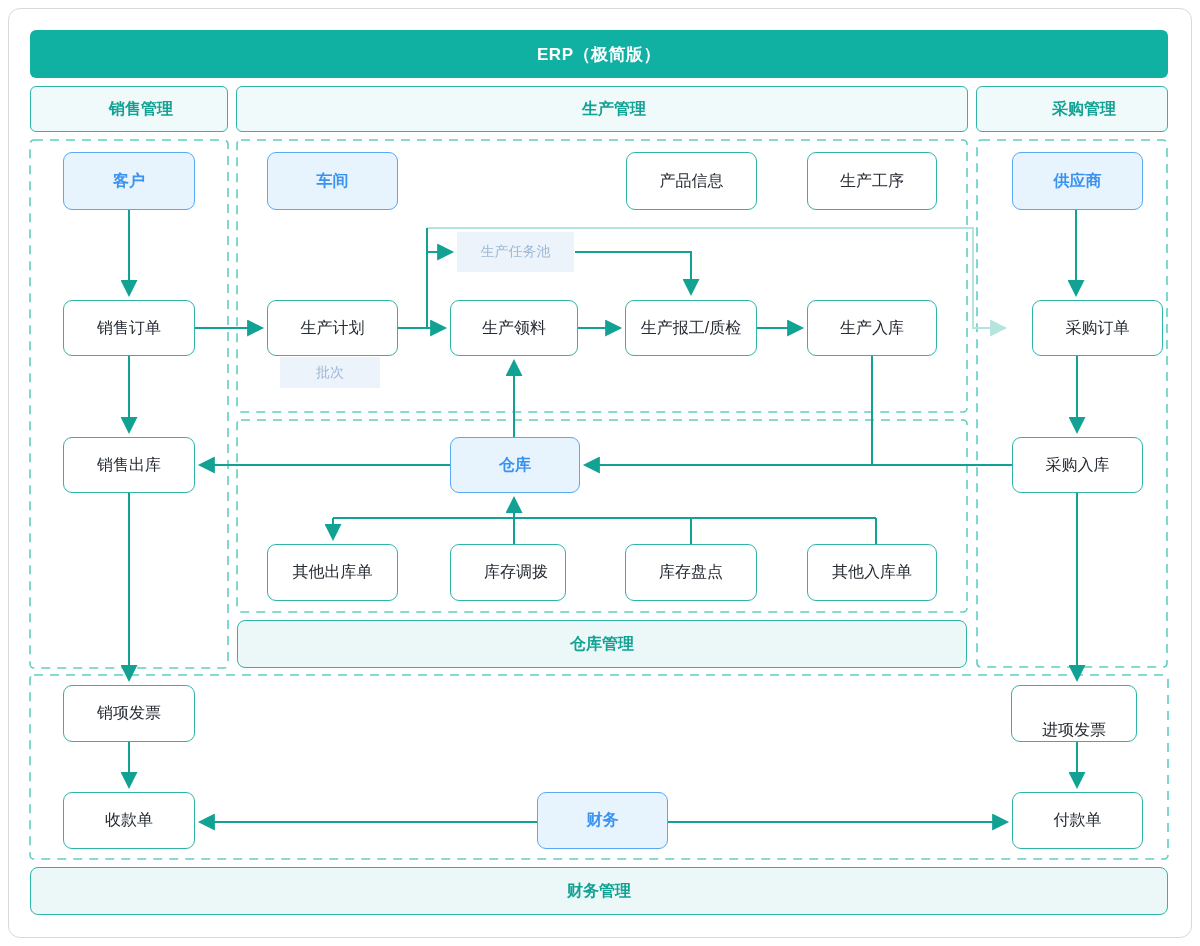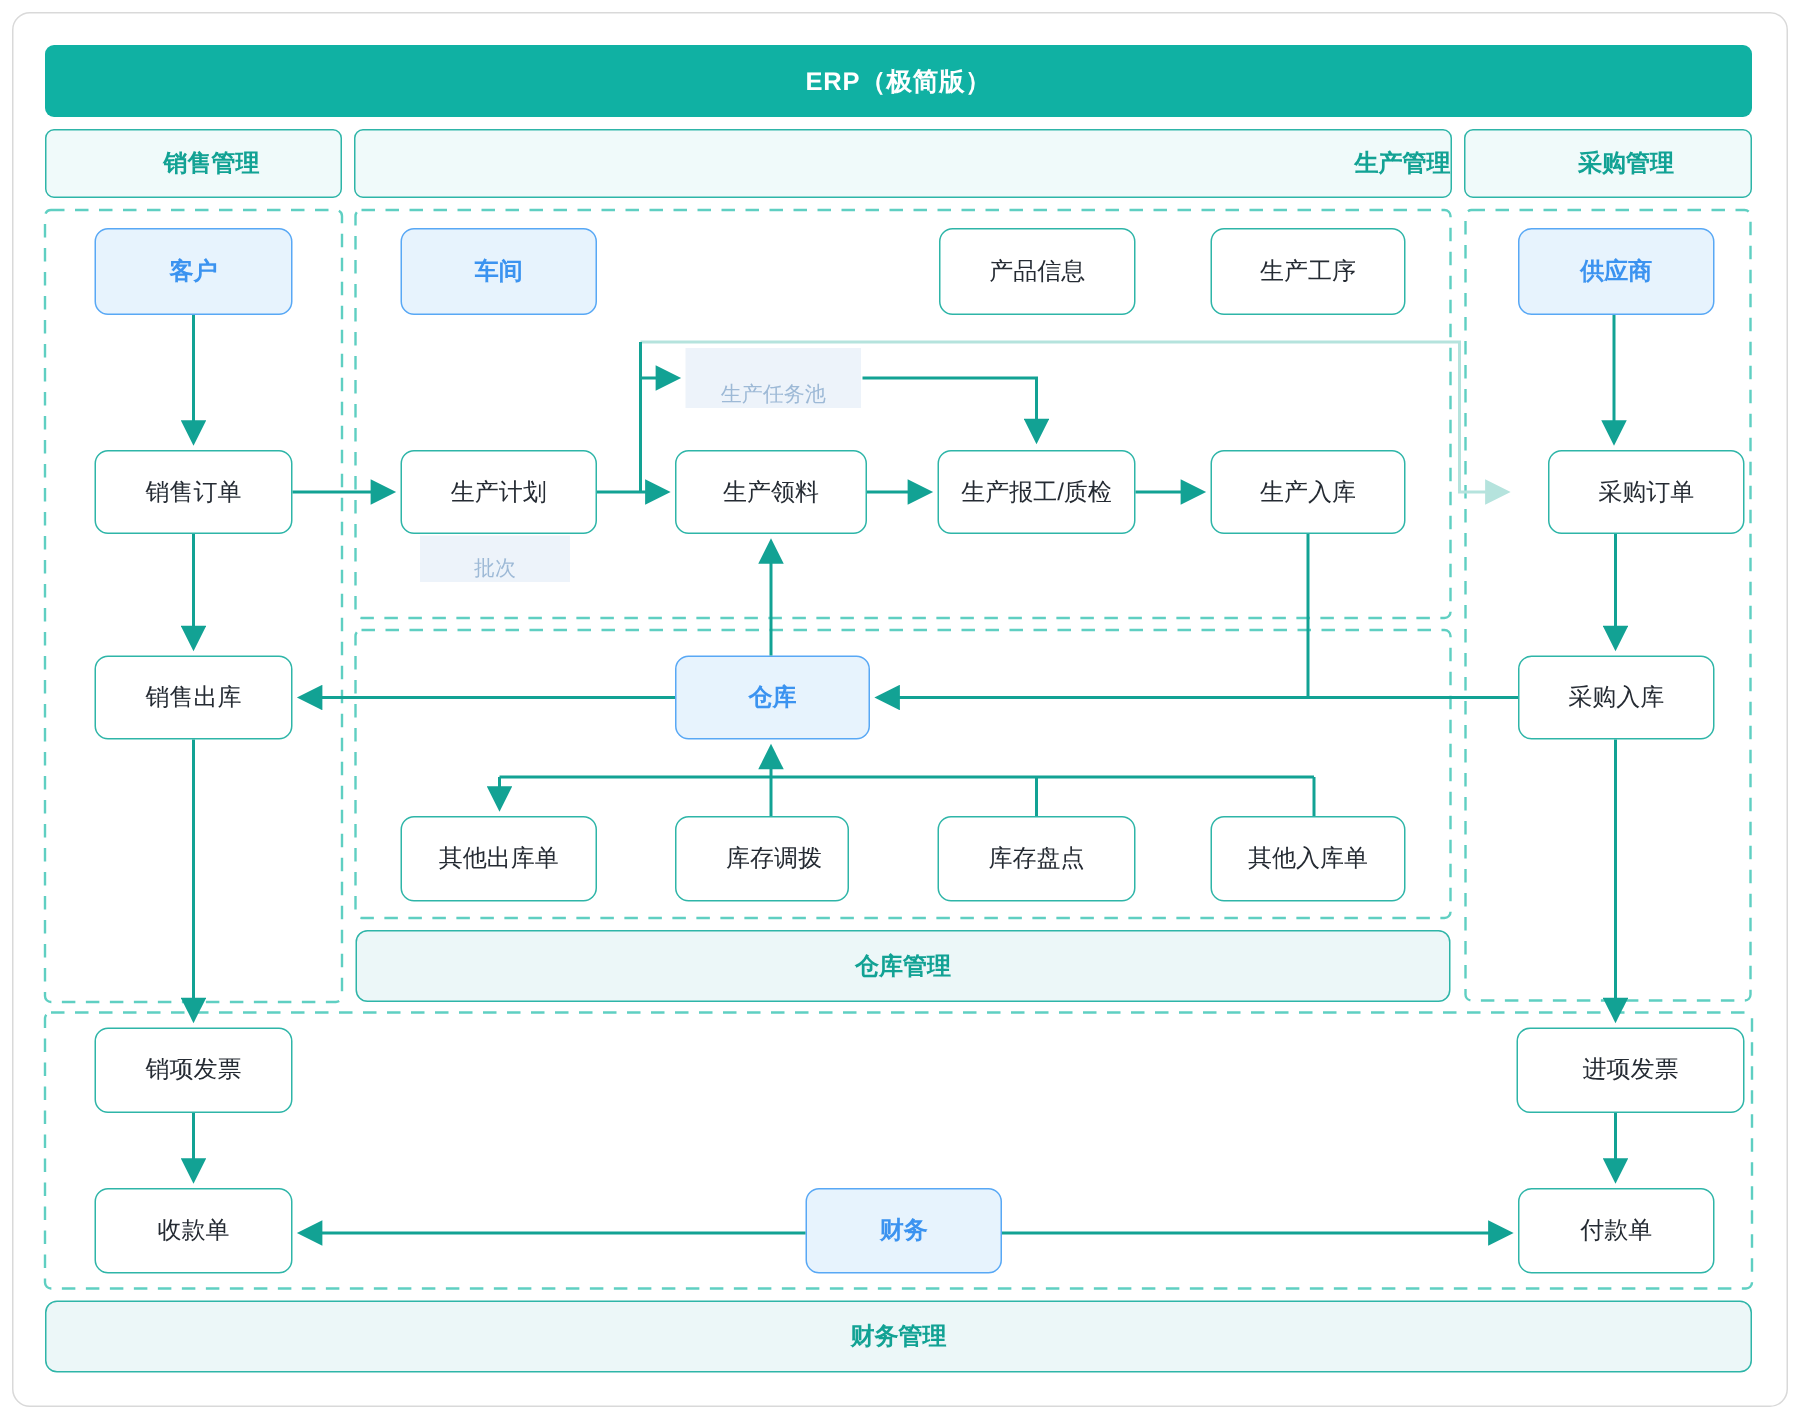--- a/index.html
+++ b/index.html
@@ -36,21 +36,21 @@
   .node{
     position:absolute;display:flex;align-items:center;justify-content:center;
     background:#ffffff;border:1.5px solid var(--border-teal);border-radius:9px;
     color:var(--node-text);font-size:16px;font-weight:500;box-sizing:border-box;z-index:8;
   }
   .node.hl{
     background:var(--blue-fill);border-color:var(--blue-border);
     color:var(--blue-text);font-weight:700;
   }
   .tag{
-    position:absolute;display:flex;align-items:flex-end;justify-content:center;
+    position:absolute;display:flex;align-items:center;justify-content:center;
     background:var(--tag-fill);border-radius:0;color:var(--tag-text);
     font-size:14px;font-weight:500;box-sizing:border-box;z-index:6;
   }
   svg.overlay{position:absolute;left:0;top:0;z-index:12;pointer-events:none;}
   .edge{stroke:var(--teal);stroke-width:2;fill:none;}
   .edge-light{stroke:var(--light-arrow);stroke-width:2;fill:none;}
   .dashed-rect{stroke:var(--dashed-teal);stroke-width:1.6;fill:none;stroke-dasharray:9 7;}
   #ah path{fill:var(--teal);}
   #ahl path{fill:var(--light-arrow);}
 </style>
@@ -61,21 +61,21 @@
 
   <div class="page-frame"></div>
 
   <div class="banner" style="left:30px;top:30px;width:1138px;height:48px;">
     <span>ERP（极简版）</span>
   </div>
 
   <div class="hdr" style="left:30px;top:86px;width:198px;height:46px;">
     <span>销售管理</span>
   </div>
-  <div class="hdr" style="left:236px;top:86px;width:732px;height:46px;justify-content:flex-end;">
+  <div class="hdr" style="left:236px;top:86px;width:732px;height:46px;">
     <span>生产管理</span>
   </div>
   <div class="hdr" style="left:976px;top:86px;width:192px;height:46px;">
     <span>采购管理</span>
   </div>
 
   <div class="bar" style="left:237px;top:620px;width:730px;height:48px;">
     <span>仓库管理</span>
   </div>
   <div class="bar" style="left:30px;top:867px;width:1138px;height:48px;">
@@ -146,21 +146,21 @@
   <div class="node" style="left:807px;top:544px;width:130px;height:57px;">
     <span>其他入库单</span>
     </div>
 
   <div class="node" style="left:63px;top:685px;width:132px;height:57px;">
     <span>销项发票</span>
     </div>
   <div class="node" style="left:63px;top:792px;width:132px;height:57px;">
     <span>收款单</span>
     </div>
-  <div class="node" style="left:1011px;top:685px;width:152px;height:57px;">
+  <div class="node" style="left:1011px;top:685px;width:126px;height:57px;align-items:flex-end;">
     <span>进项发票</span>
     </div>
   <div class="node" style="left:1012px;top:792px;width:131px;height:57px;">
     <span>付款单</span>
     </div>
   <div class="node hl" style="left:537px;top:792px;width:131px;height:57px;">
     <span>财务</span>
     </div>
 
   <svg class="overlay" width="1200" height="946" viewBox="0 0 1200 946">

